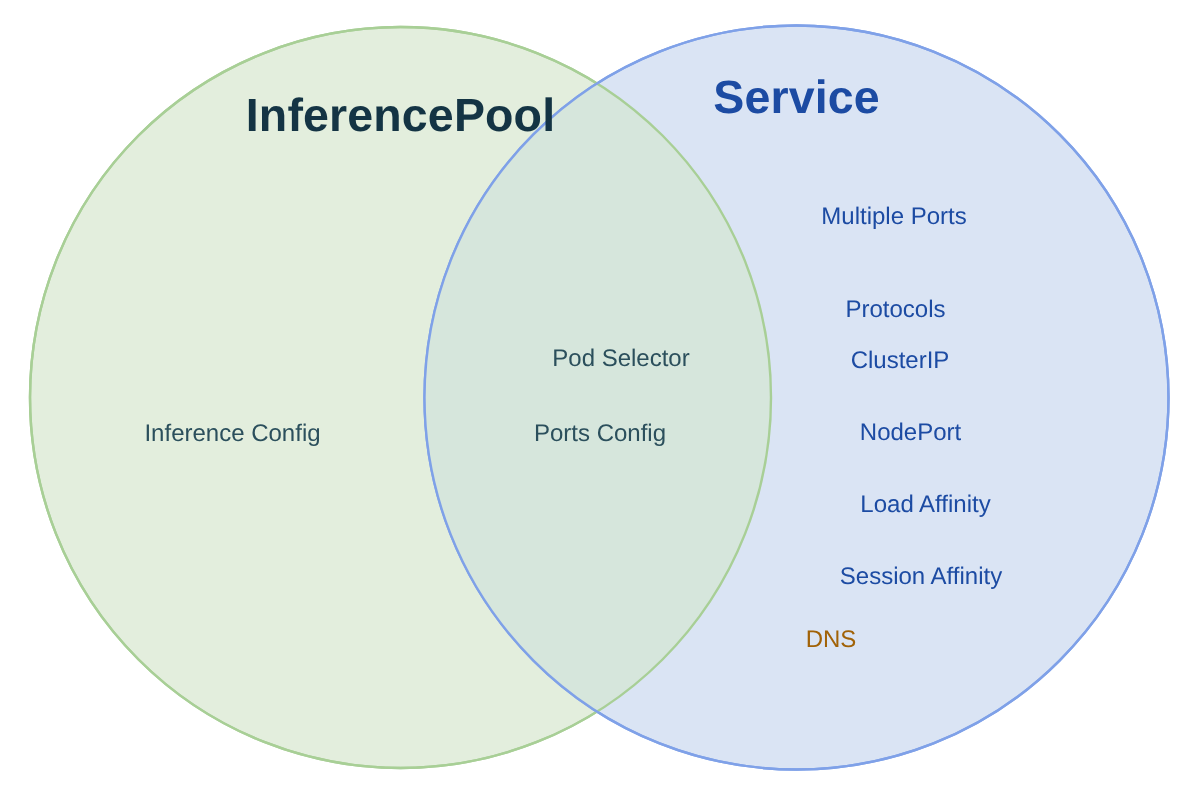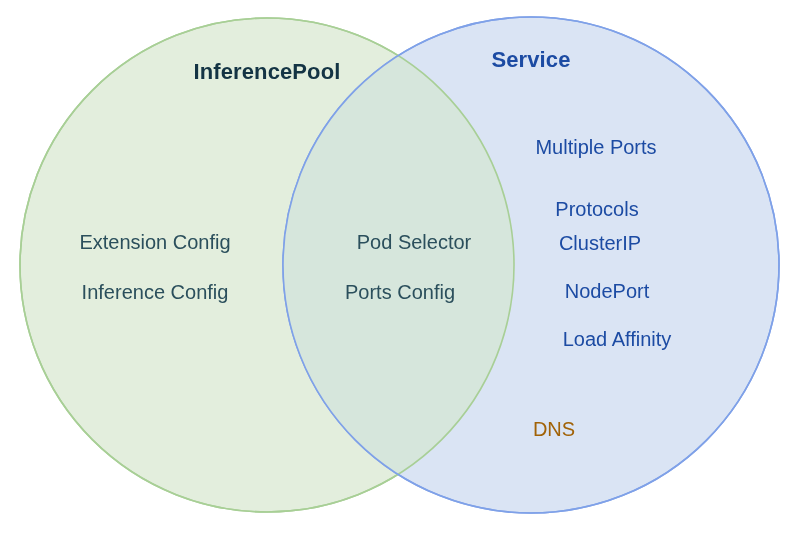--- a/index.html
+++ b/index.html
@@ -31,39 +31,39 @@
     top: 0;
     width: 800px;
     height: 533px;
     pointer-events: none;
   }
   .label-layer > * {
     pointer-events: auto;
   }
   .title {
     position: absolute;
-    font-size: 22px;
+    font-size: 31px;
     font-weight: bold;
     letter-spacing: 0.1px;
     white-space: nowrap;
     transform: translateX(-50%);
   }
   .title-left {
     left: 267px;
     top: 59px;
     color: #143444;
   }
   .title-right {
     left: 531px;
     top: 47px;
     color: #1c4ba3;
   }
   .item {
     position: absolute;
-    font-size: 20px;
+    font-size: 16px;
     font-weight: normal;
     white-space: nowrap;
     transform: translateX(-50%);
   }
   .item-left {
     color: #2b4f5c;
   }
   .item-center {
     color: #2b4f5c;
   }
@@ -90,27 +90,27 @@
     <circle id="circle-left-outline" cx="267" cy="265" r="247" fill="none" stroke="#a8cf96" stroke-width="1.6"></circle>
     <circle id="circle-right-outline" cx="531" cy="265" r="248" fill="none" stroke="#7fa1e8" stroke-width="1.6"></circle>
   </svg>
 
   <div class="label-layer">
 
     <div class="title title-left" style="color: rgb(20, 52, 68); left: 267px;">InferencePool</div>
 
     <div class="title title-right" style="color: rgb(28, 75, 163); left: 531px;">Service</div>
 
-    <div class="item item-left" style="left: 155px; top: 231px; color: rgb(43, 79, 92);">Extension Config</div>
     <div class="item item-left" style="left: 155px; top: 281px; color: rgb(43, 79, 92);">Inference Config</div>
 
     <div class="item item-center" style="left: 400px; top: 231px; color: rgb(43, 79, 92); margin-left: 14px;">Pod Selector</div>
     <div class="item item-center" style="left: 400px; top: 281px; color: rgb(43, 79, 92);">Ports Config</div>
 
     <div class="item item-right" style="left: 596px; top: 136px; color: rgb(28, 75, 163);">Multiple Ports</div>
     <div class="item item-right" style="left: 597px; top: 198px; color: rgb(28, 75, 163);">Protocols</div>
     <div class="item item-right" style="left: 600px; top: 232px; color: rgb(28, 75, 163);">ClusterIP</div>
     <div class="item item-right" style="left: 607px; top: 280px; color: rgb(28, 75, 163);">NodePort</div>
     <div class="item item-right" style="left: 617px; top: 328px; color: rgb(28, 75, 163);">Load Affinity</div>
+    <div class="item item-right" style="left: 614px; top: 376px; color: rgb(28, 75, 163);">Session Affinity</div>
     <div class="item item-right" style="left: 554px; top: 418px; color: #a16207;">DNS</div>
 
   </div>
 </div>
 
 </body></html>

